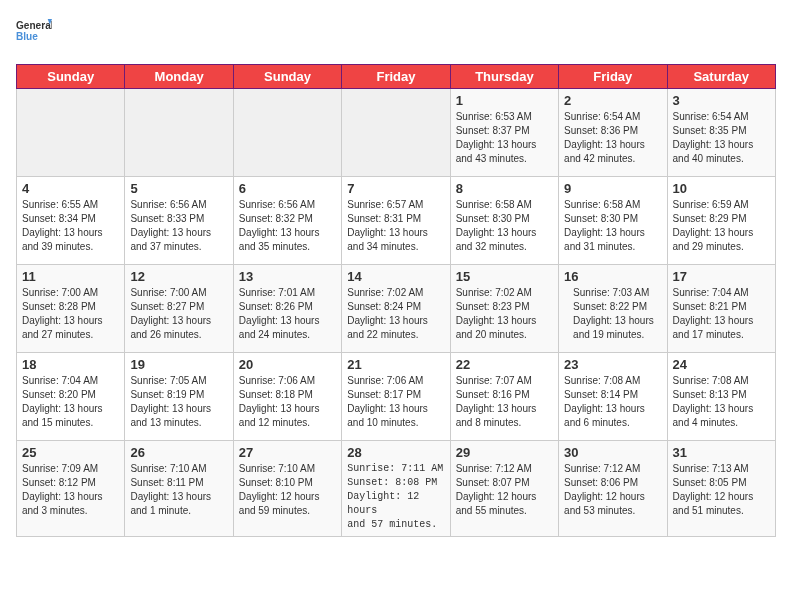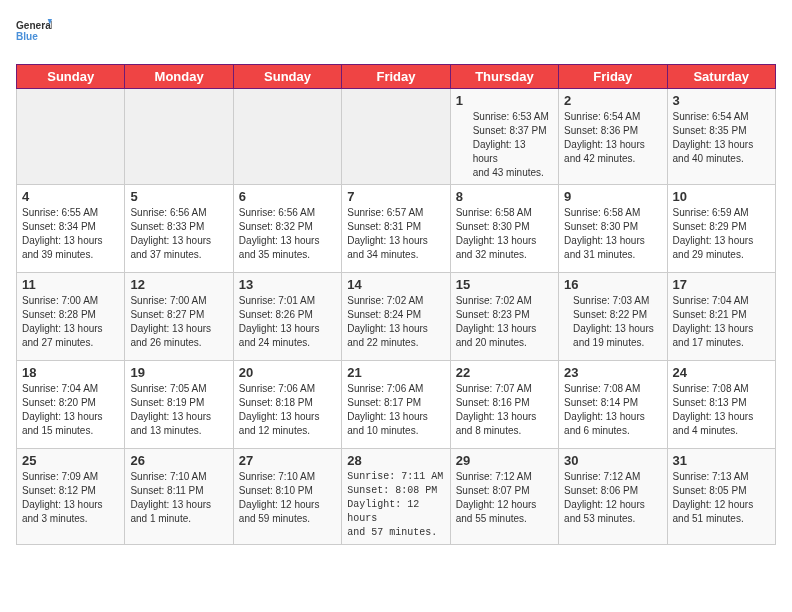--- a/index.html
+++ b/index.html
@@ -104,21 +104,21 @@
       </tr>
   </thead>
   <tbody id="calendar-body">
   <tr>
         <td class="empty-cell"></td>
         <td class="empty-cell"></td>
         <td class="empty-cell"></td>
         <td class="empty-cell"></td>
         <td>
           <div class="day-number">1</div>
-          <div class="day-info" style="white-space: pre-line; margin-left: 17px;">Sunrise: 6:53 AM
+          <div class="day-info" style="white-space: pre-line;">Sunrise: 6:53 AM
 Sunset: 8:37 PM
 Daylight: 13 hours
 and 43 minutes.</div>
         </td>
         <td>
           <div class="day-number">2</div>
           <div class="day-info" style="white-space: pre-line;">Sunrise: 6:54 AM
 Sunset: 8:36 PM
 Daylight: 13 hours
 and 42 minutes.</div>

